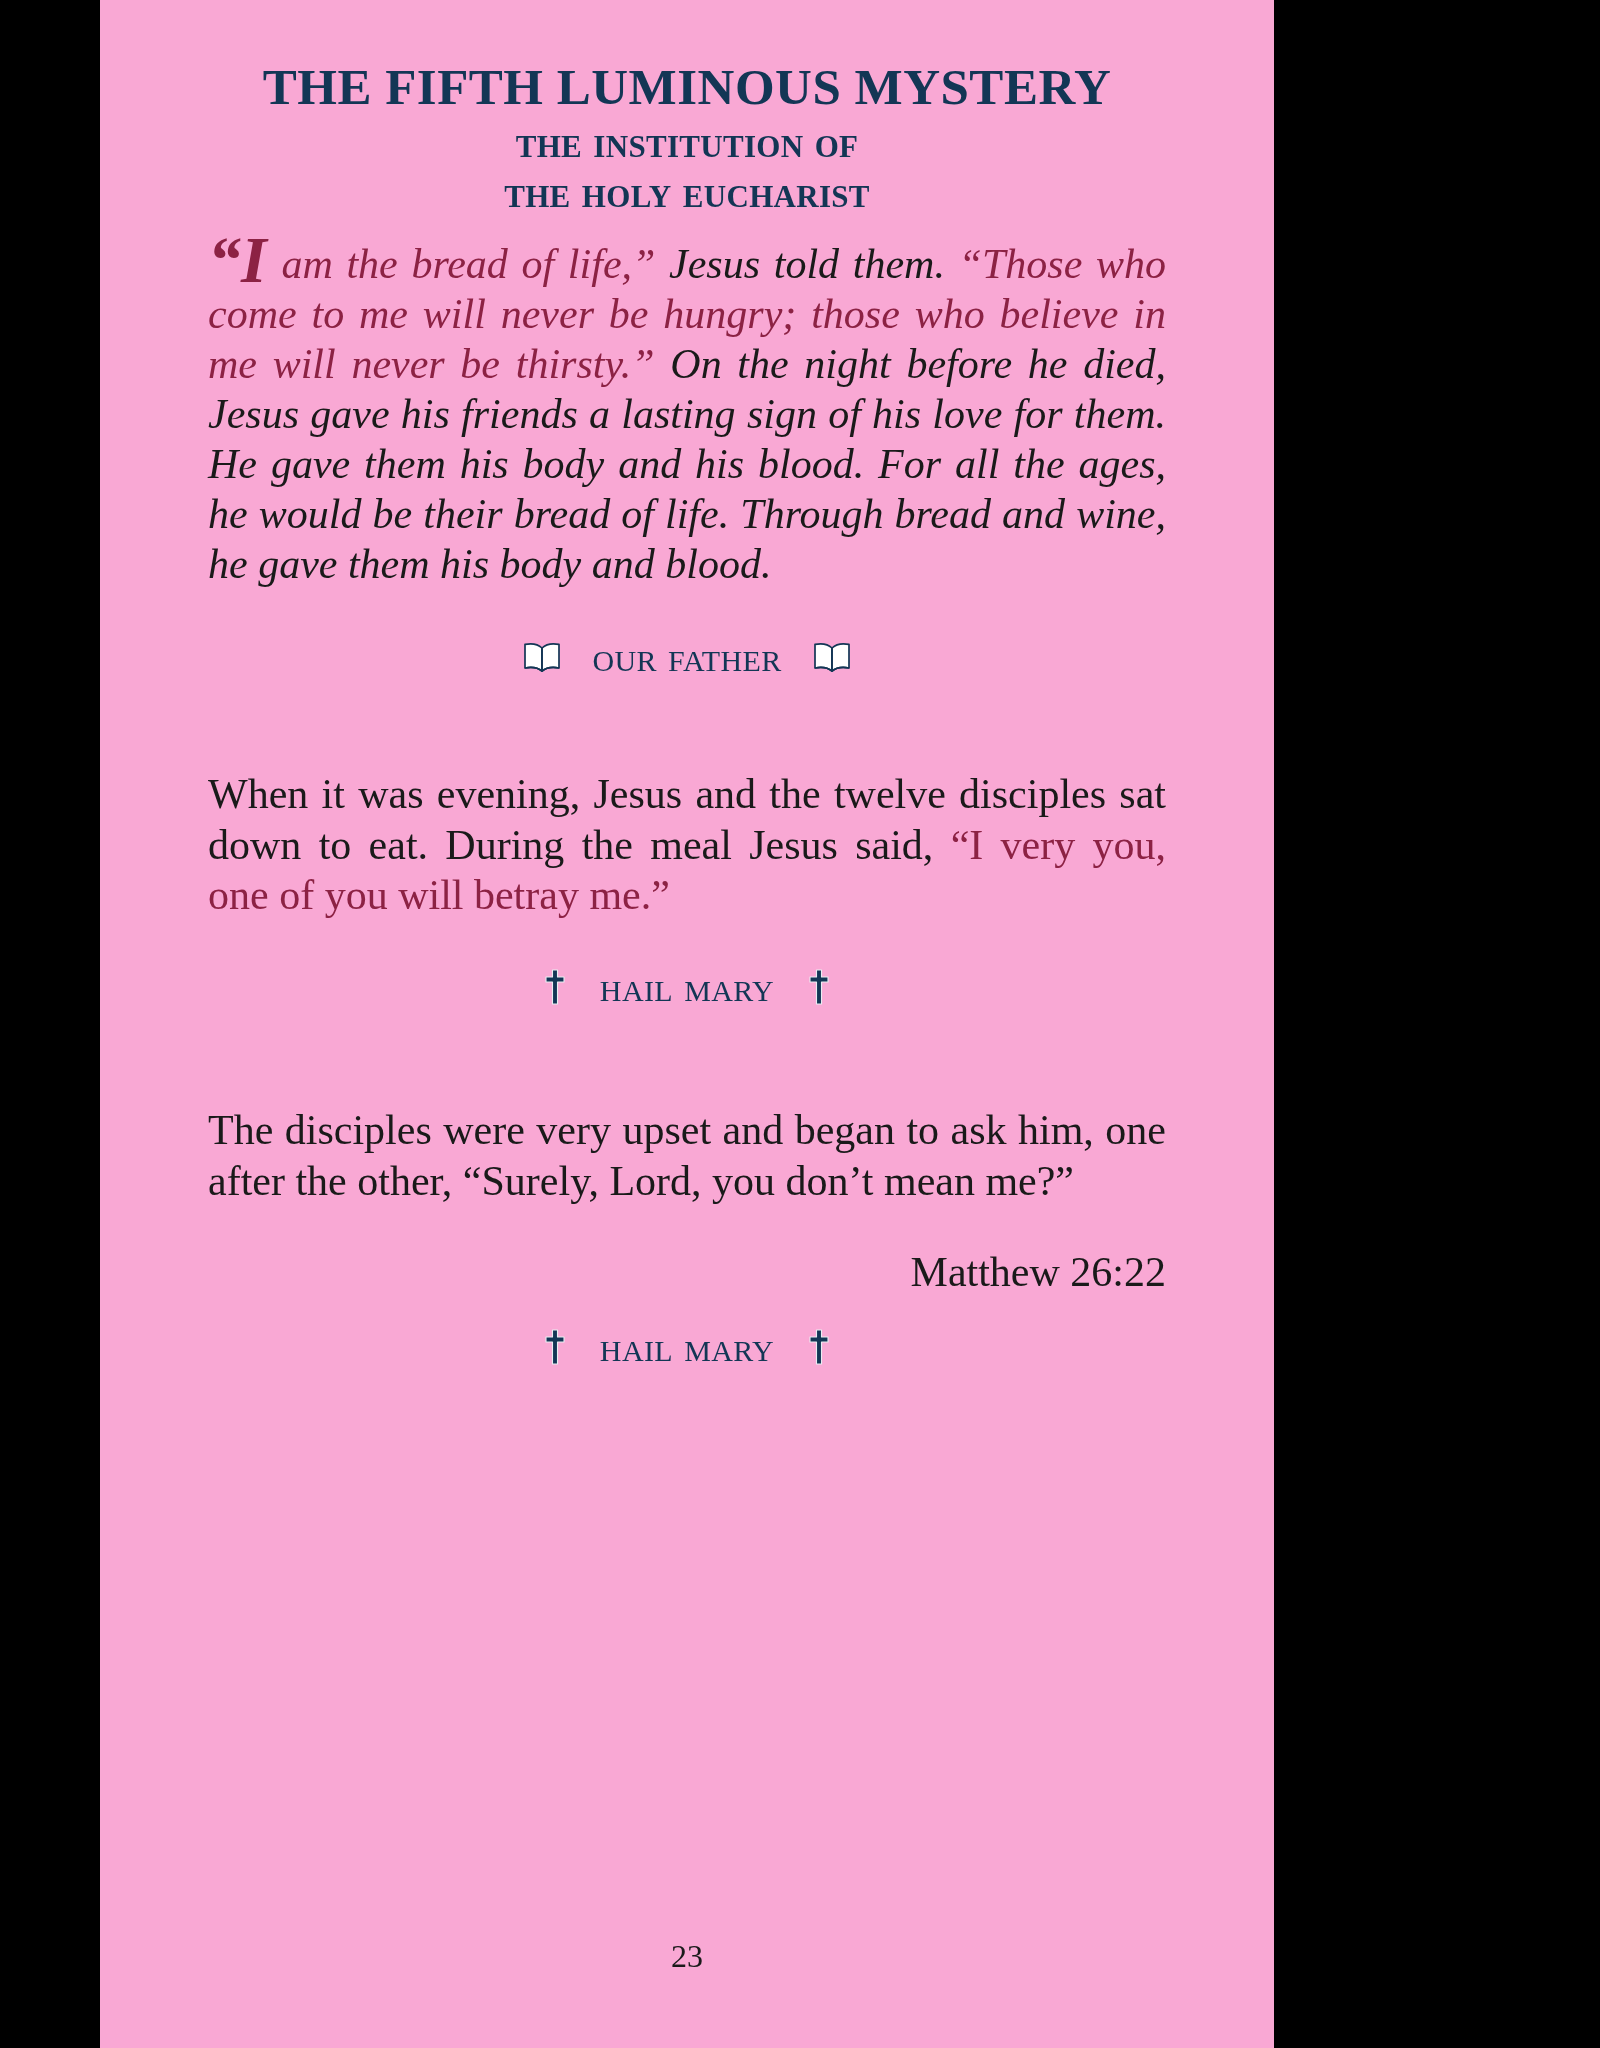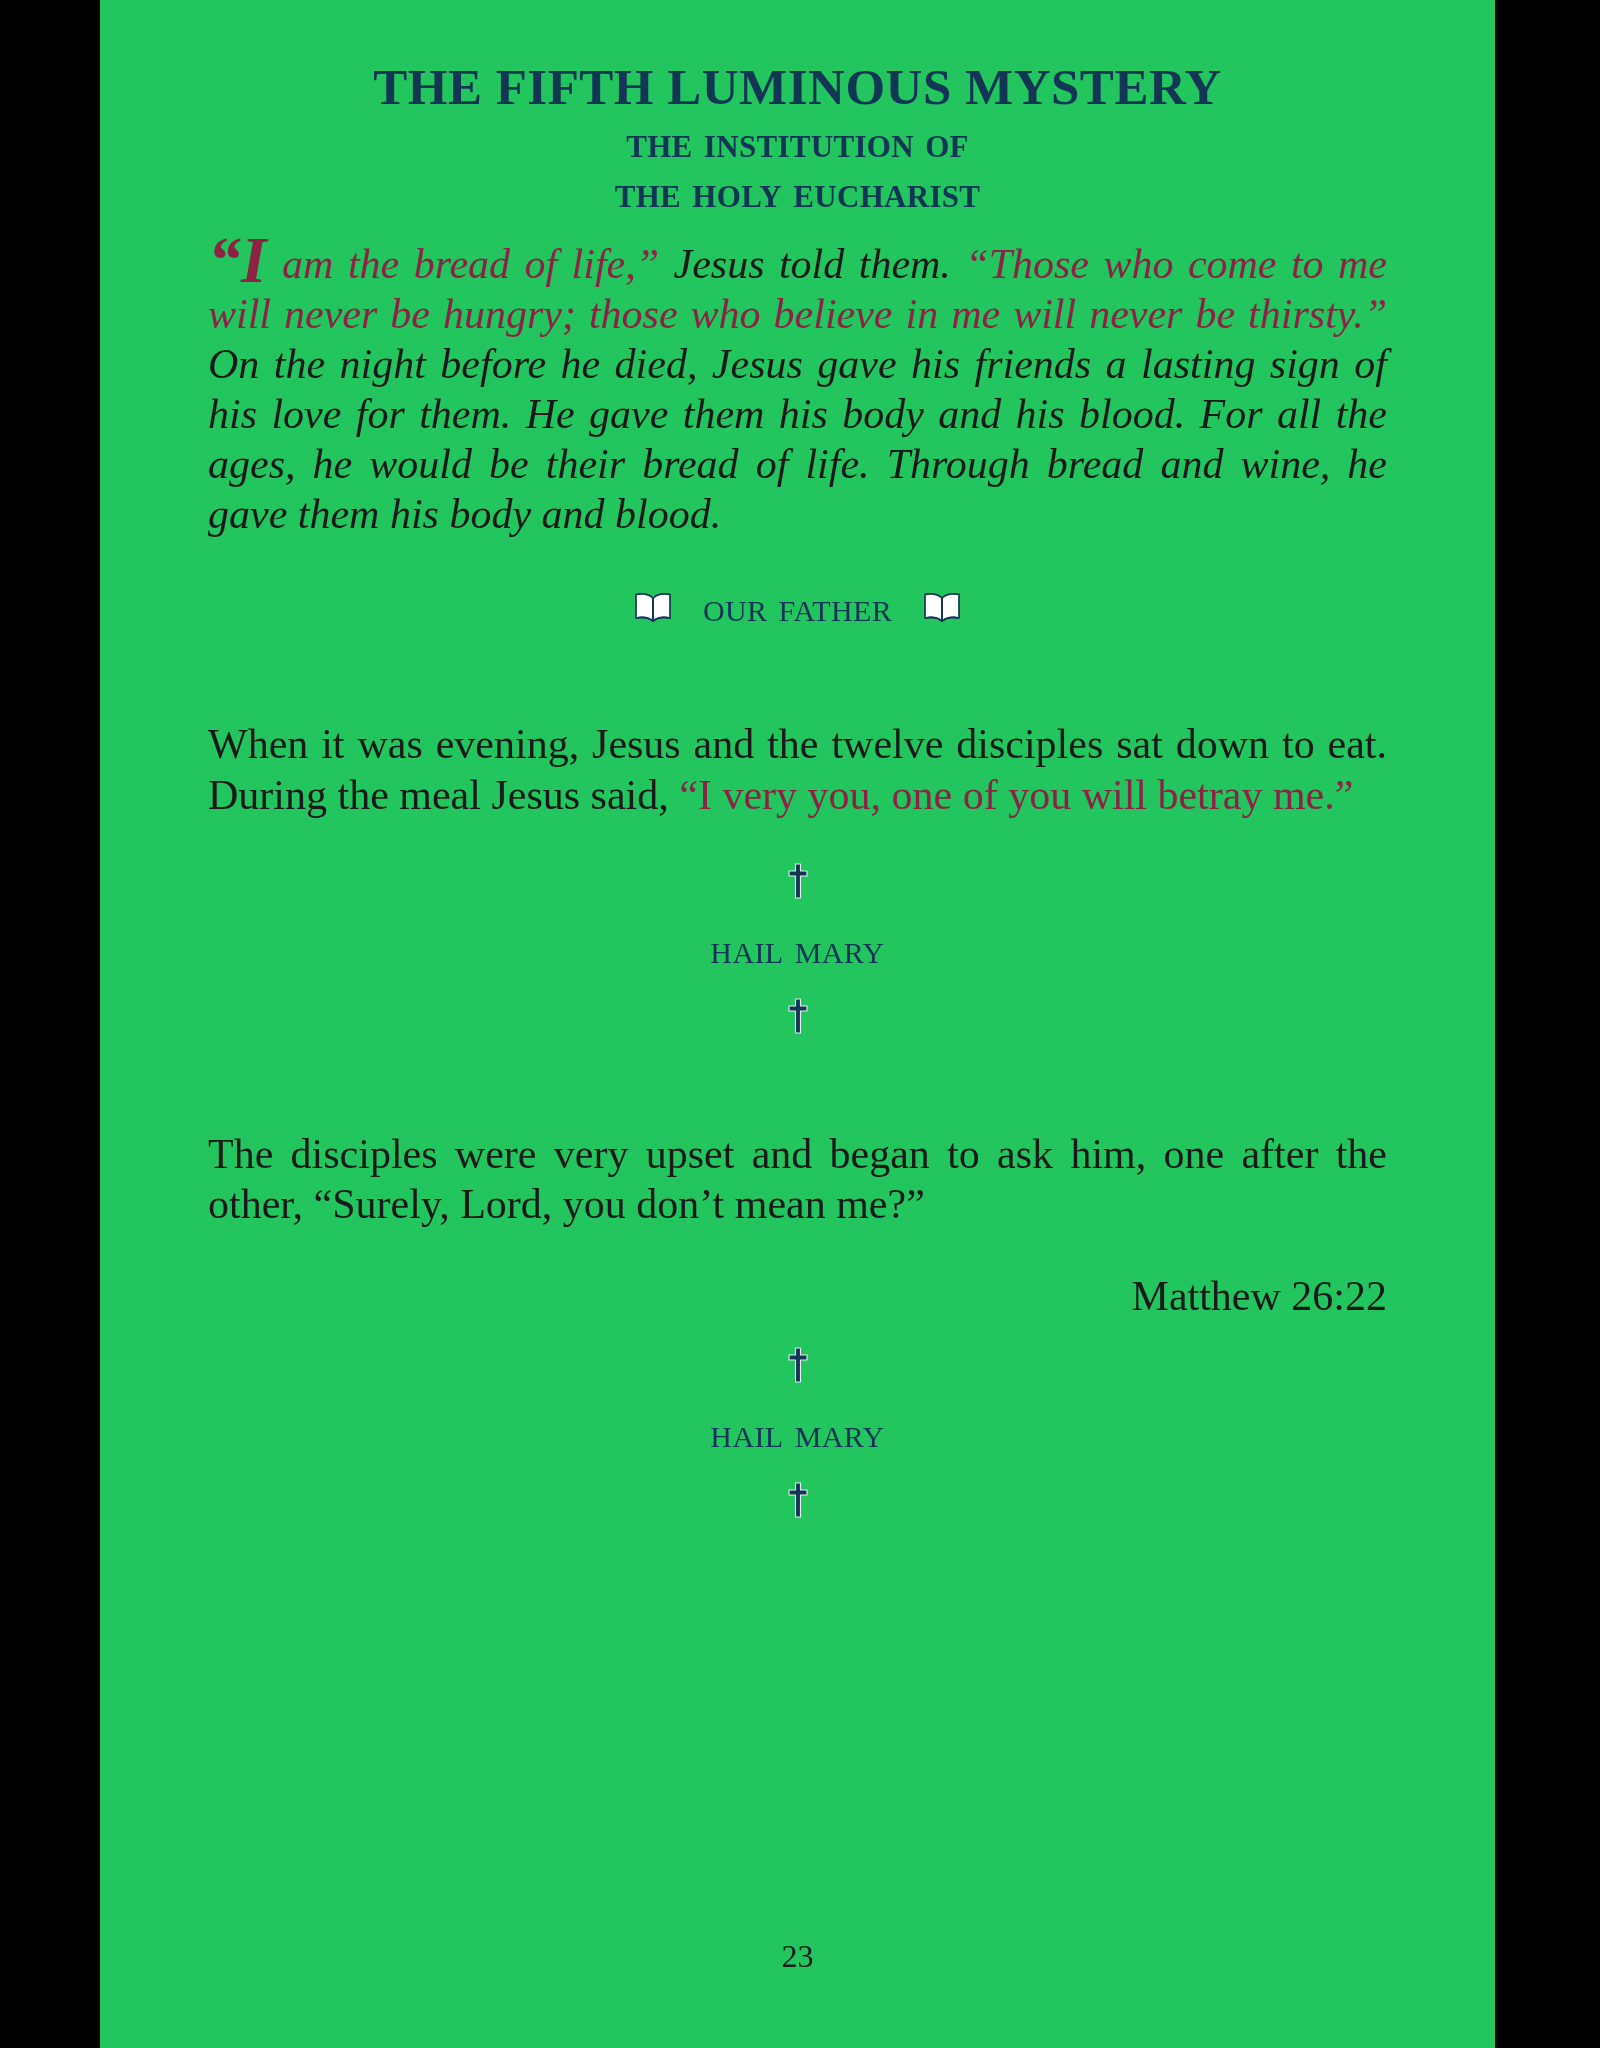--- a/index.html
+++ b/index.html
@@ -29,23 +29,23 @@
     background: #000000;
   }
   .bar-left  { left: 0;  width: 100px; }
   .bar-right { right: 0; width: 105px; }
 
   
   .page {
     position: absolute;
     top: 0;
     left: 100px;
-    width: 1395px;
-    height: 2048px;
-    background: #22c55e;
+    width: 1174px;
+    height: 2048px;
+    background: #f9a8d4;
     box-sizing: border-box;
     padding: 16px;
   }
   .content {
     position: absolute;
     left: 108px;
     right: 108px;
     top: 0;
   }
 
@@ -117,21 +117,21 @@
     margin-top: 26px;
   }
   .prayer-heading .label {
     font-weight: normal;
     font-size: 43px;
     font-variant: small-caps;
     text-transform: lowercase;
     letter-spacing: 0.4px;
     white-space: nowrap;
   }
-  .prayer-heading.hail { gap: 24px; flex-direction: column; }
+  .prayer-heading.hail { gap: 34px; }
   .icon { display: inline-block; line-height: 0; }
   .icon svg { display: block; }
 
   
   .passage {
     font-size: 42px;
     line-height: 1.20;
     color: #1a1a1a;
     text-align: justify;
     text-justify: inter-word;

